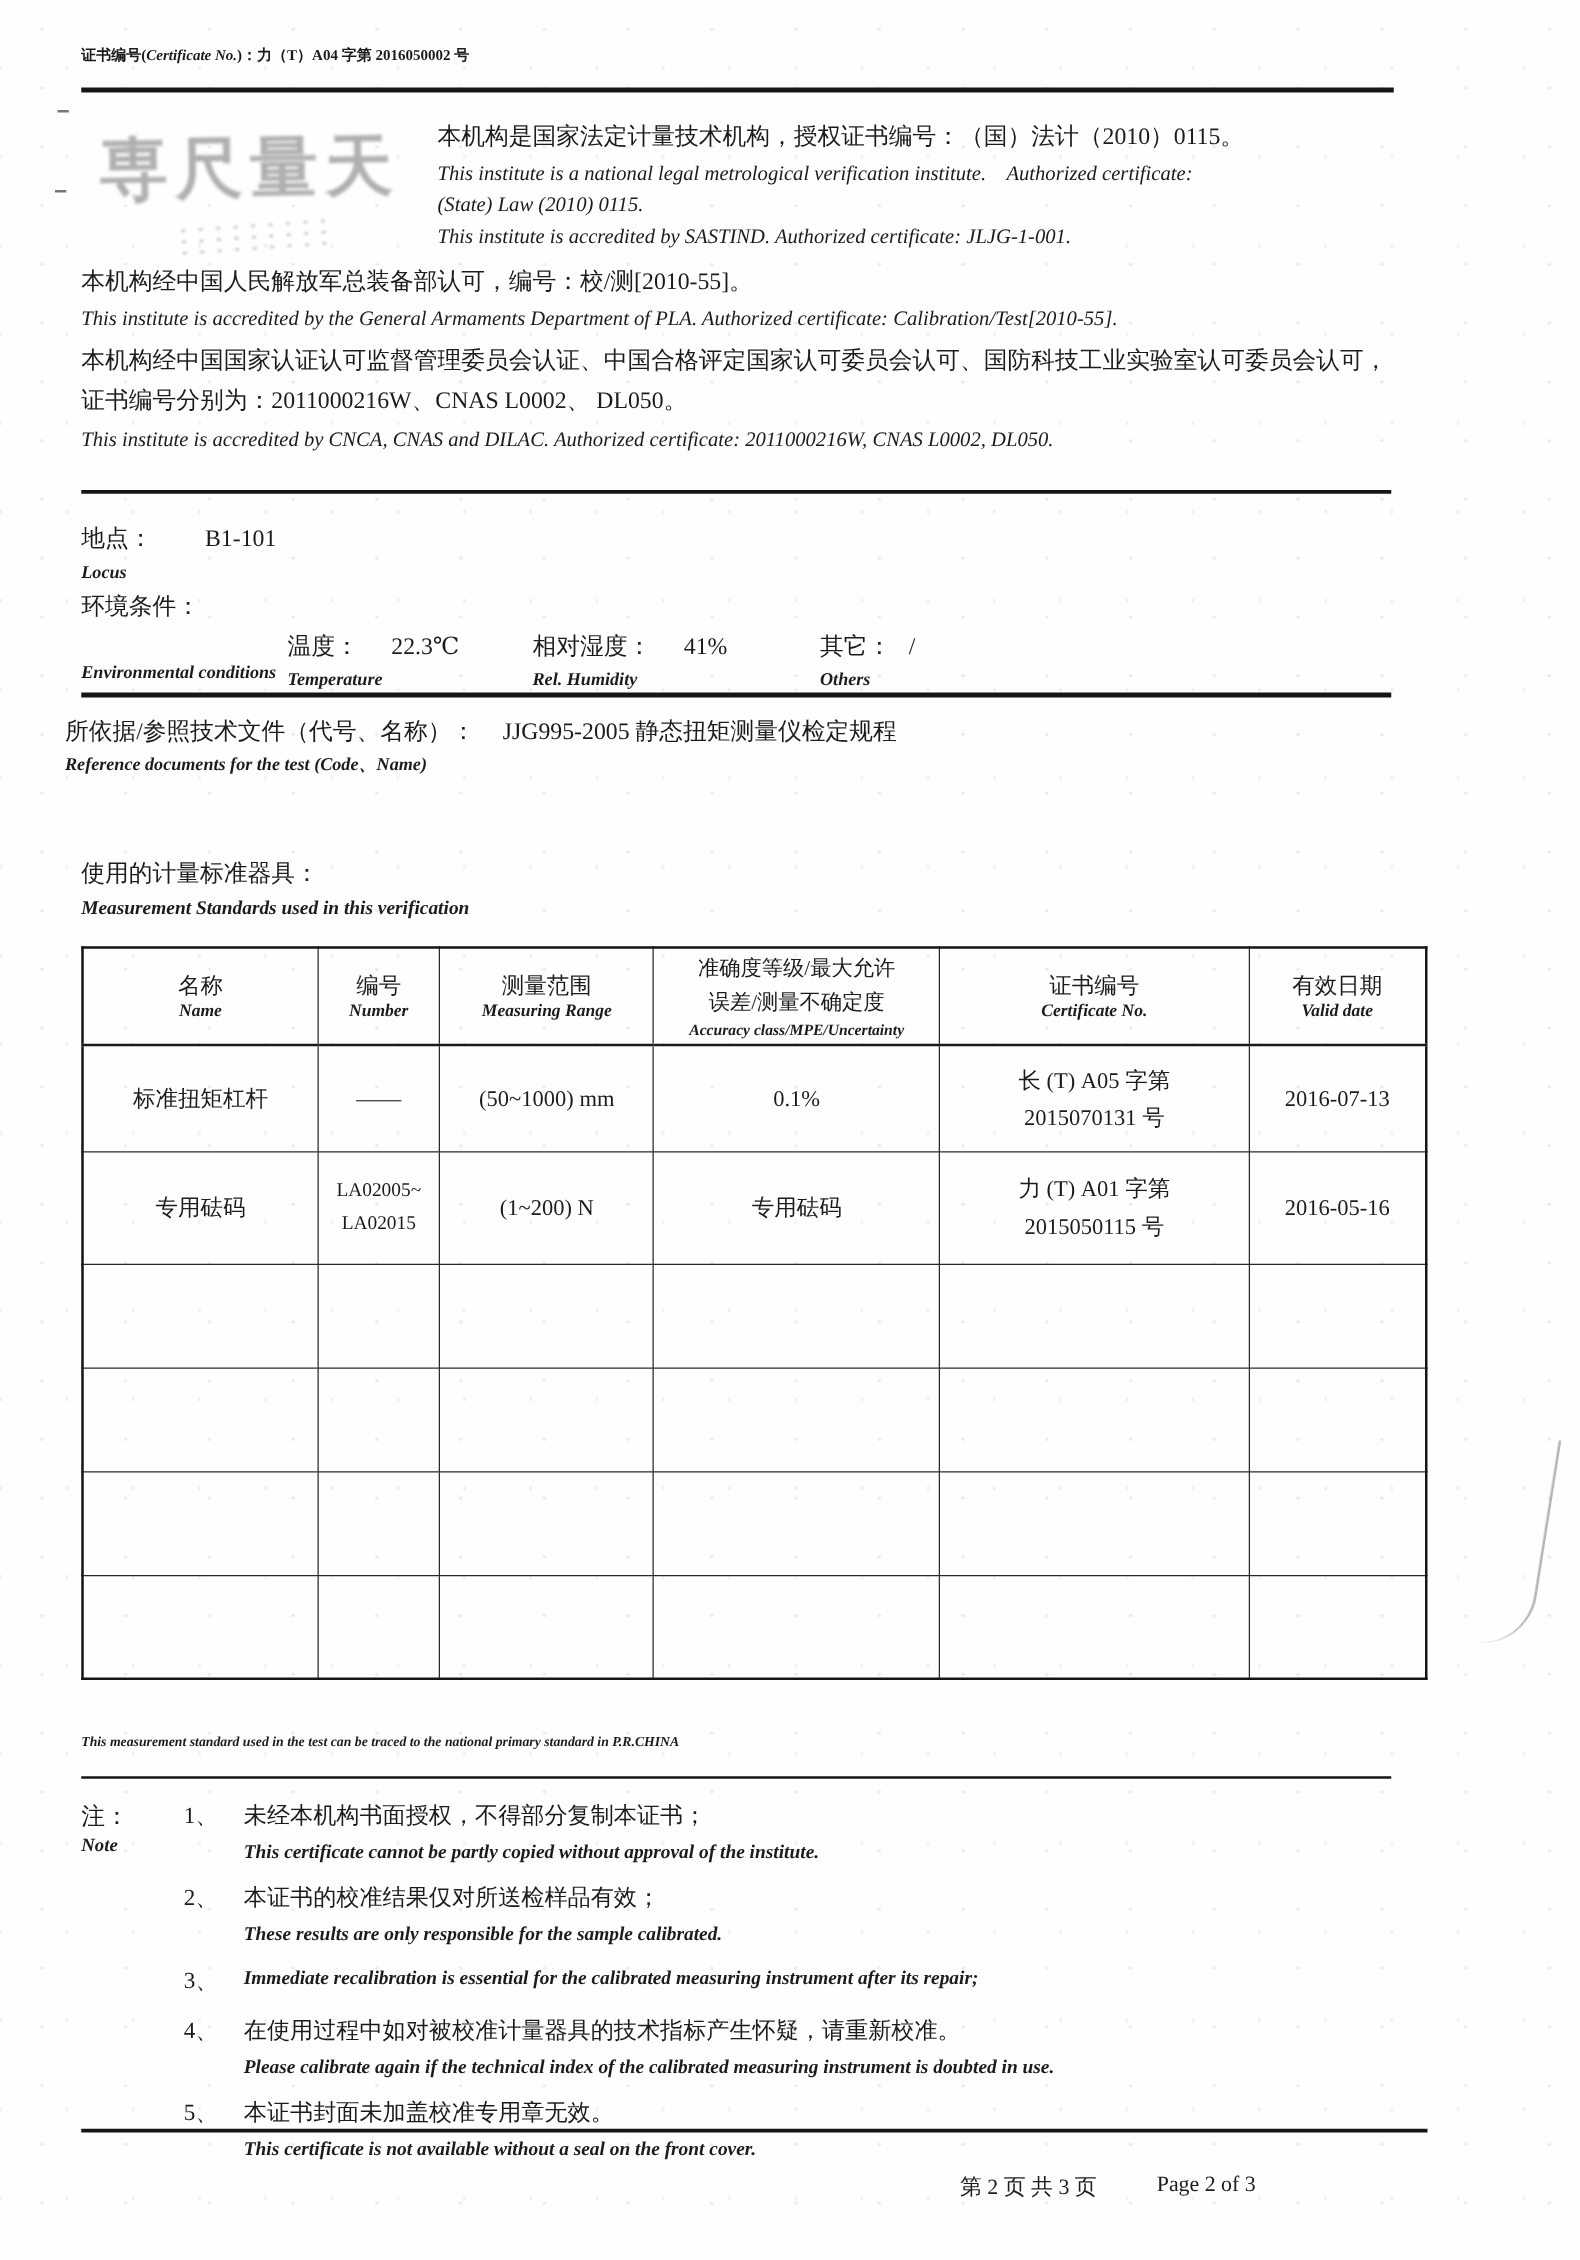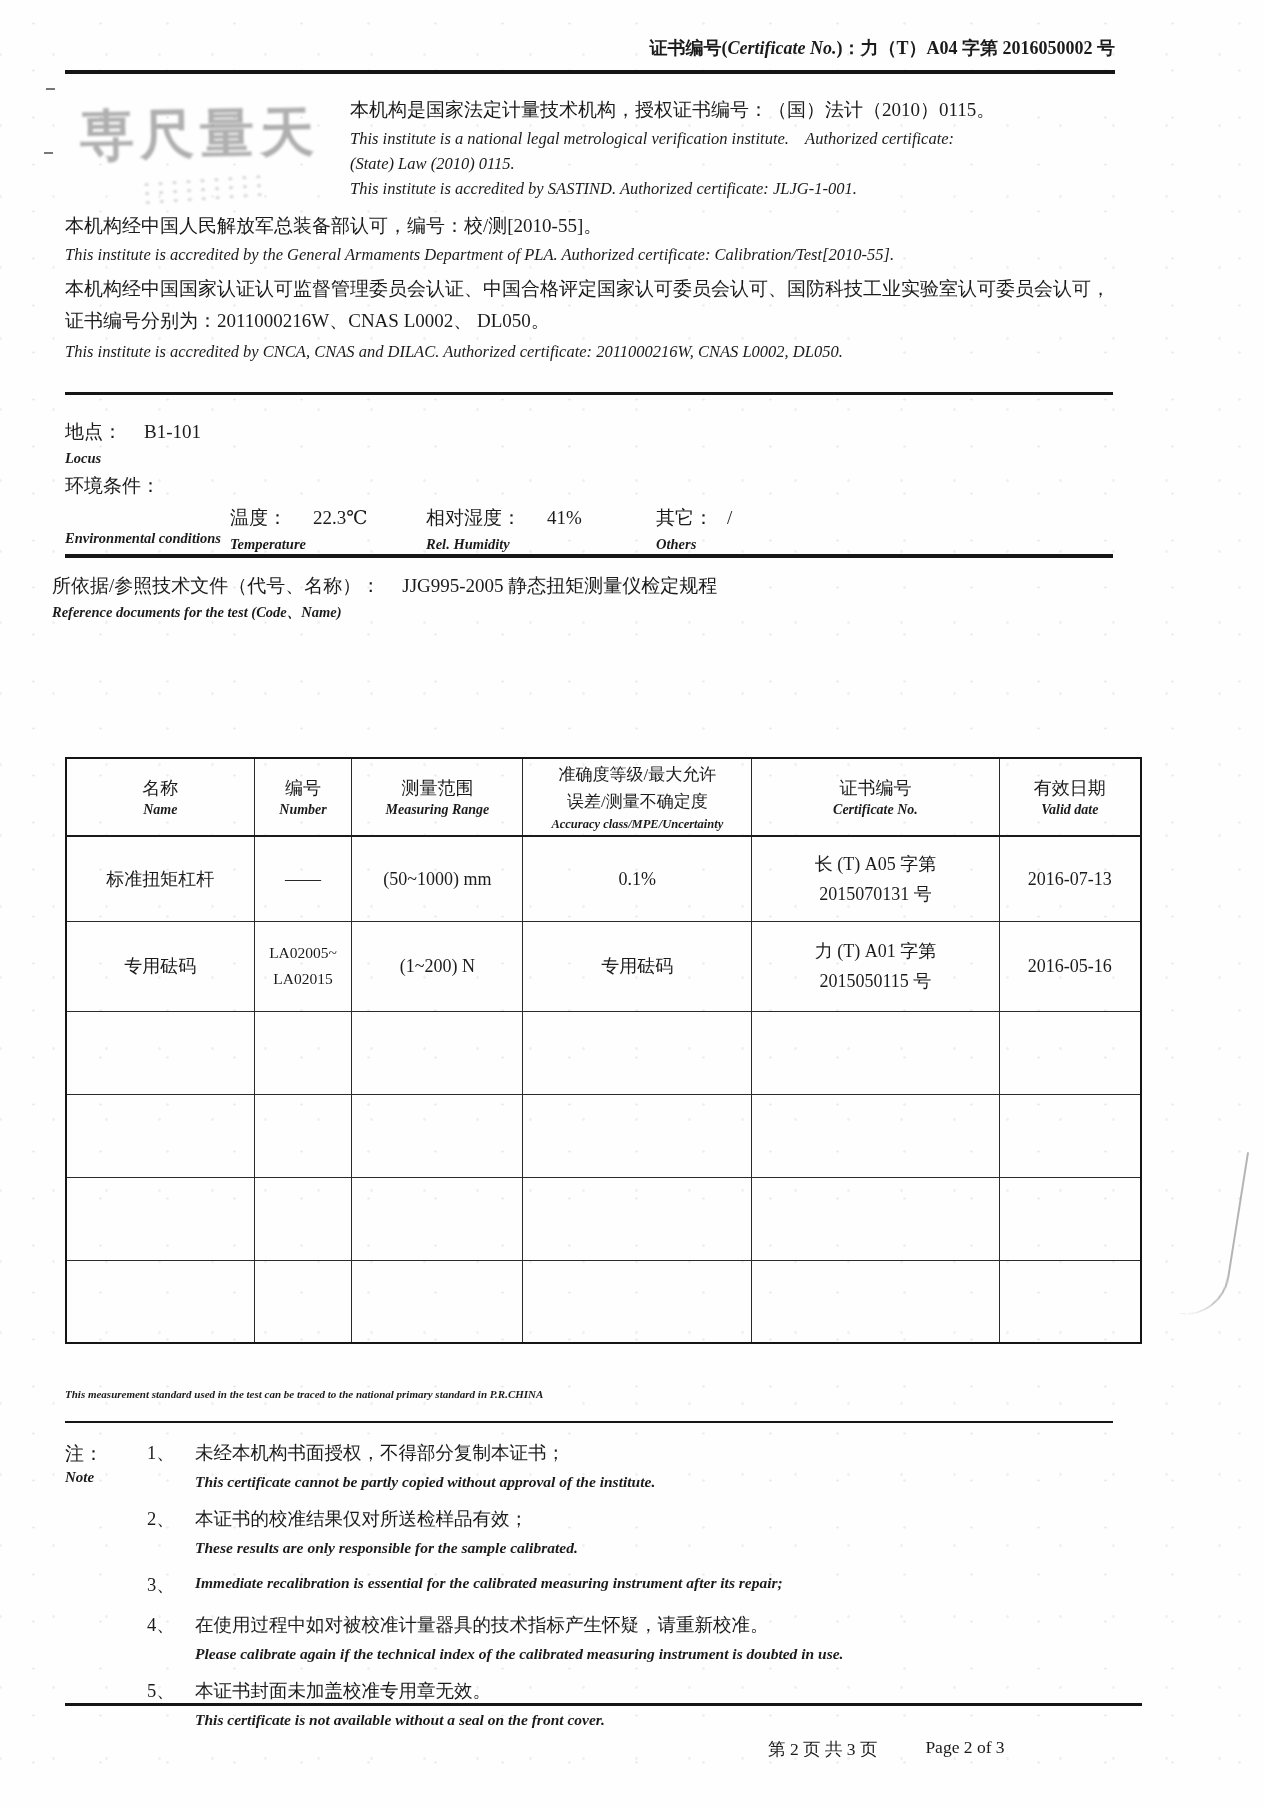--- a/index.html
+++ b/index.html
@@ -15,22 +15,22 @@
       radial-gradient(rgba(125,125,130,0.10) 1px, transparent 1.6px);
     background-size:67px 47px,53px 71px;
     background-position:0 0,27px 19px;
   }
   .zh{font-size:19px;line-height:32px;}
   .en{font-style:italic;font-size:16.5px;line-height:25px;}
   .en.b{font-weight:bold;}
   .en.small{font-size:14.5px;line-height:20px;font-weight:bold;}
   .prewrap{white-space:pre-wrap;}
 
-  .cert-line{position:absolute;top:36px;left:65px;width:1050px;text-align:right;
-    font-size:18px;font-weight:bold;}
+  .cert-line{position:absolute;top:36px;left:65px;width:1050px;text-align:left;
+    font-size:12px;font-weight:bold;}
   .cert-line .it{font-style:italic;font-weight:bold;}
   .rule{position:absolute;left:65px;background:#161616;}
   .rule1{top:70px;width:1050px;height:4px;}
   .rule2{top:392px;width:1048px;height:3px;}
   .rule3{top:554px;width:1048px;height:4px;}
   .rule4{top:1421px;width:1048px;height:2px;}
   .rule5{top:1703px;width:1077px;height:3px;}
 
   .logo{position:absolute;left:80px;top:98px;width:255px;height:115px;}
   .logo .big{
@@ -40,21 +40,21 @@
   }
   .logo .blots{position:absolute;left:60px;top:78px;width:130px;height:26px;opacity:.4;
     background-image:radial-gradient(rgba(90,90,90,.8) 1.5px,transparent 2.2px);
     background-size:14px 9px;filter:blur(.8px);transform:rotate(-4deg);}
 
   .intro{position:absolute;left:350px;top:94px;width:768px;}
   .para{position:absolute;left:65px;top:210px;width:1052px;}
   .mt2{margin-top:2px;} .mt4{margin-top:4px;} .mt6{margin-top:6px;}
 
   .locus{position:absolute;left:65px;top:416px;width:1050px;}
-  .inline-gap{display:inline-block;margin-left:22px;}
+  .inline-gap{display:inline-block;margin-left:42px;}
   .env-band{position:relative;height:64px;}
   .env-en-label{position:absolute;left:0;top:26px;}
   .env-row{position:absolute;left:165px;top:0;display:flex;}
   .env-g1{width:196px;} .env-g2{width:230px;} .env-g3{width:220px;}
   .env-val{display:inline-block;margin-left:26px;}
 
   .refdocs{position:absolute;left:52px;top:570px;width:1050px;}
   .ref-val{display:inline-block;margin-left:22px;}
 
   .std-title{position:absolute;left:65px;top:684px;width:1050px;}
@@ -148,20 +148,24 @@
     </div>
   </div>
 
   <div class="rule rule3"></div>
 
   <div class="refdocs">
     <div class="zh"><span>所依据/参照技术文件（代号、名称）：</span><span class="ref-val">JJG995-2005 静态扭矩测量仪检定规程</span></div>
     <div class="en small">Reference documents for the test (Code、Name)</div>
   </div>
 
+  <div class="std-title">
+    <div class="zh">使用的计量标准器具：</div>
+    <div class="en b" style="font-size:15.5px;line-height:22px;">Measurement Standards used in this verification</div>
+  </div>
 
   <table class="std">
     <colgroup>
       <col style="width:17.5%">
         <col style="width:9.1%">
         <col style="width:15.9%">
       <col style="width:21.3%">
         <col style="width:23.0%">
         <col style="width:13.2%">
     </colgroup>

